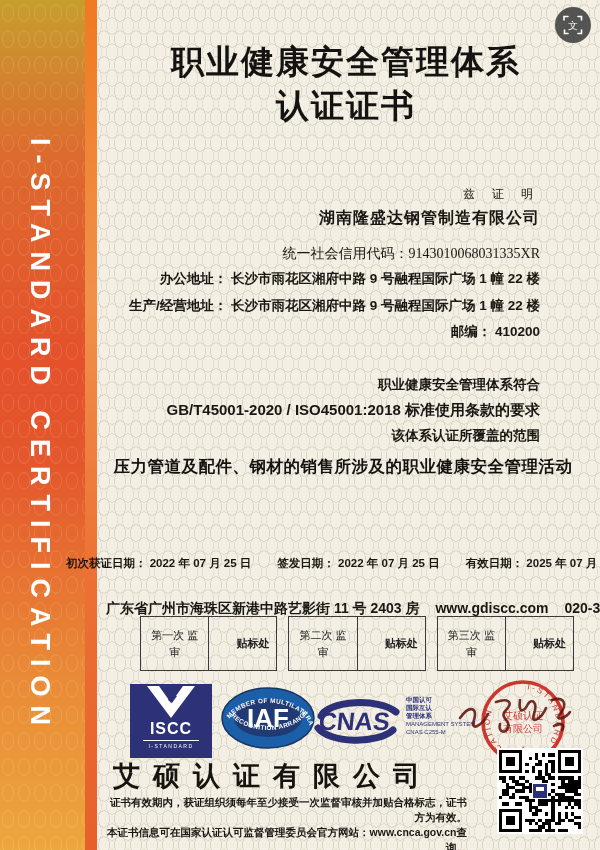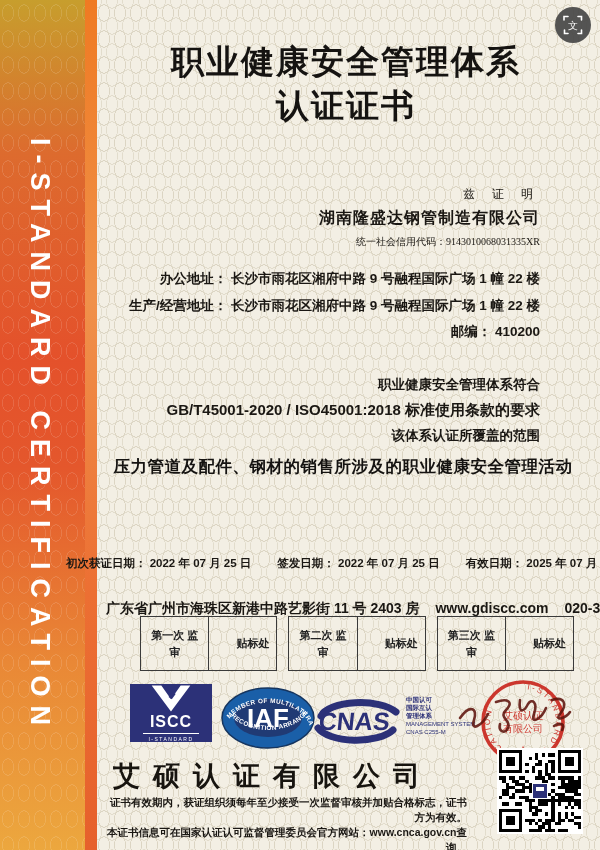--- a/index.html
+++ b/index.html
@@ -32,45 +32,45 @@
   
   .title{position:absolute;top:40px;left:100px;right:8px;text-align:center;
     font-weight:bold;color:#151311;font-size:33px;line-height:1.32;letter-spacing:2px;}
   .cert-no{position:absolute;top:147px;right:60px;color:#151311;white-space:nowrap;}
   .cert-no .lbl{font-size:13px;font-weight:bold;}
   .cert-no .val{font-size:16px;font-weight:bold;letter-spacing:.5px;}
   .statement{position:absolute;top:186px;right:60px;text-align:right;color:#1a1713;}
   .statement .attest{font-size:12px;font-weight:normal;letter-spacing:7px;
     font-family:"Liberation Serif","DejaVu Serif",serif;}
   .statement .company{font-size:16px;font-weight:bold;margin-top:5px;letter-spacing:1px;}
-  .statement .credit{font-size:10px;margin-top:6px;
+  .statement .credit{font-size:14px;margin-top:16px;
     font-family:"Liberation Serif","DejaVu Serif",serif;}
   .addresses{position:absolute;top:266px;right:60px;text-align:right;
     font-size:13.5px;font-weight:bold;color:#1a1713;line-height:26.5px;white-space:nowrap;}
   .standard{position:absolute;top:372px;right:60px;text-align:right;color:#1a1713;}
   .standard .s1,.standard .s3{font-size:13.5px;font-weight:bold;line-height:25px;}
   .standard .s2{font-size:15px;font-weight:bold;line-height:26px;}
   .scope{position:absolute;top:456px;left:108px;right:22px;text-align:center;
     font-size:16.5px;font-weight:bold;color:#151311;letter-spacing:.5px;}
   .dates{position:absolute;top:556px;left:100px;right:6px;display:flex;
     justify-content:center;gap:26px;font-size:11.5px;font-weight:bold;color:#1a1713;white-space:nowrap;}
   .issuer-line{position:absolute;top:600px;left:100px;right:6px;text-align:center;
     font-size:14px;font-weight:bold;color:#1a1713;white-space:nowrap;}
   .issuer-line span{margin:0 6px;}
   
   .stickers{position:absolute;top:616px;left:140px;right:26px;display:flex;gap:11px;height:55px;}
   .sticker-box{flex:1;border:1.5px solid #3a3a3a;display:flex;}
   .round{width:41%;border-right:1.5px solid #3a3a3a;display:flex;align-items:center;
-    justify-content:center;text-align:center;font-size:11px;font-weight:bold;color:#222;
+    justify-content:center;text-align:center;font-size:11px;font-weight:normal;color:#222;
     padding:2px 6px;line-height:1.5;}
   .space{flex:1;display:flex;align-items:center;justify-content:center;
     font-size:11px;font-weight:bold;color:#222;margin-left:20px;}
   
   .logos{position:absolute;top:682px;left:120px;width:470px;height:82px;}
-  .iscc{position:absolute;left:10px;top:2px;width:82px;height:58px;background:#2c3178;
+  .iscc{position:absolute;left:10px;top:2px;width:82px;height:74px;background:#2c3178;
     display:flex;flex-direction:column;align-items:center;color:#fff;}
   .iscc .word{font-size:16px;font-weight:bold;letter-spacing:1px;line-height:1;margin-top:1px;}
   .iscc .rule{width:56px;border-top:1px solid #fff;margin:3px 0 2px;}
   .iscc .sub{font-size:5px;letter-spacing:1.5px;}
   .iaf{position:absolute;left:100px;top:4px;}
   .cnas{position:absolute;left:193px;top:14px;}
   .cnas-text{position:absolute;left:286px;top:14px;color:#2c3178;font-size:6.5px;
     line-height:8px;font-weight:bold;}
   .cnas-text .en{font-size:6px;font-weight:normal;}
   .seal{position:absolute;left:348px;top:-8px;}

